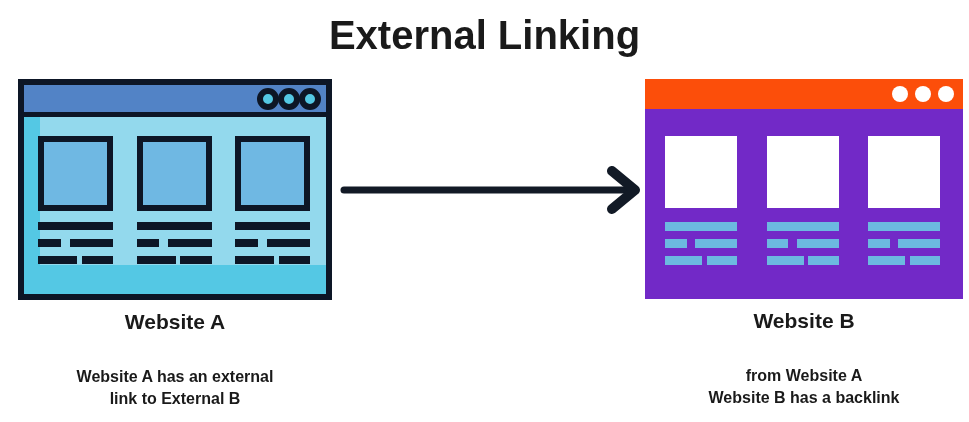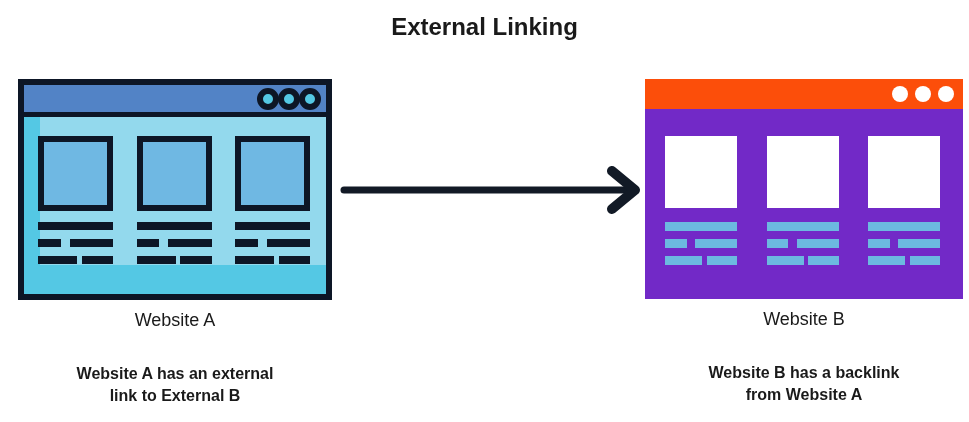--- a/index.html
+++ b/index.html
@@ -9,21 +9,21 @@
   .canvas {
     position:relative;
     width:969px; height:422px;
     background:var(--background, #ffffff);
     overflow:hidden;
   }
 
   .diagram-title {
     position:absolute; top:13px; left:0; width:100%;
     text-align:center;
-    font-size:24px; font-weight:700;
+    font-size:40px; font-weight:700;
     color:var(--text, #1a1a1a);
   }
 
   
   .site-a {
     position:absolute; left:18px; top:79px;
     width:314px; height:221px;
     border:6px solid var(--dark-outline, #0d1626);
     background:var(--site-a-body, #54c8e4);
   }
@@ -100,21 +100,21 @@
   .arrow-svg .stroke {
     stroke:var(--arrow, #121a26);
     fill:none;
     stroke-linecap:round; stroke-linejoin:round;
   }
 
   
   .label { position:absolute; text-align:center; color:var(--text, #1a1a1a); }
   .label-a { left:18px;  top:310px; width:314px; }
   .label-b { left:645px; top:309px; width:318px; }
-  .site-name { font-size:18px; font-weight:400; }
+  .site-name { font-size:21px; font-weight:700; }
   .caption { margin-top:32px; font-size:16px; font-weight:700; line-height:1.4; }
 </style>
 </head>
 <body>
 
 <div class="canvas">
 
   <div class="diagram-title">External Linking</div>
 
   <div class="site-a">
@@ -247,18 +247,18 @@
     <div class="site-name">Website A</div>
     <div class="caption">
       <div>Website A has an external</div>
       <div>link to External B</div>
     </div>
   </div>
 
   <div class="label label-b">
     <div class="site-name">Website B</div>
     <div class="caption">
+      <div>from Website A</div>
       <div>Website B has a backlink</div>
-      <div>from Website A</div>
     </div>
   </div>
 
 </div>
 
 </body></html>

